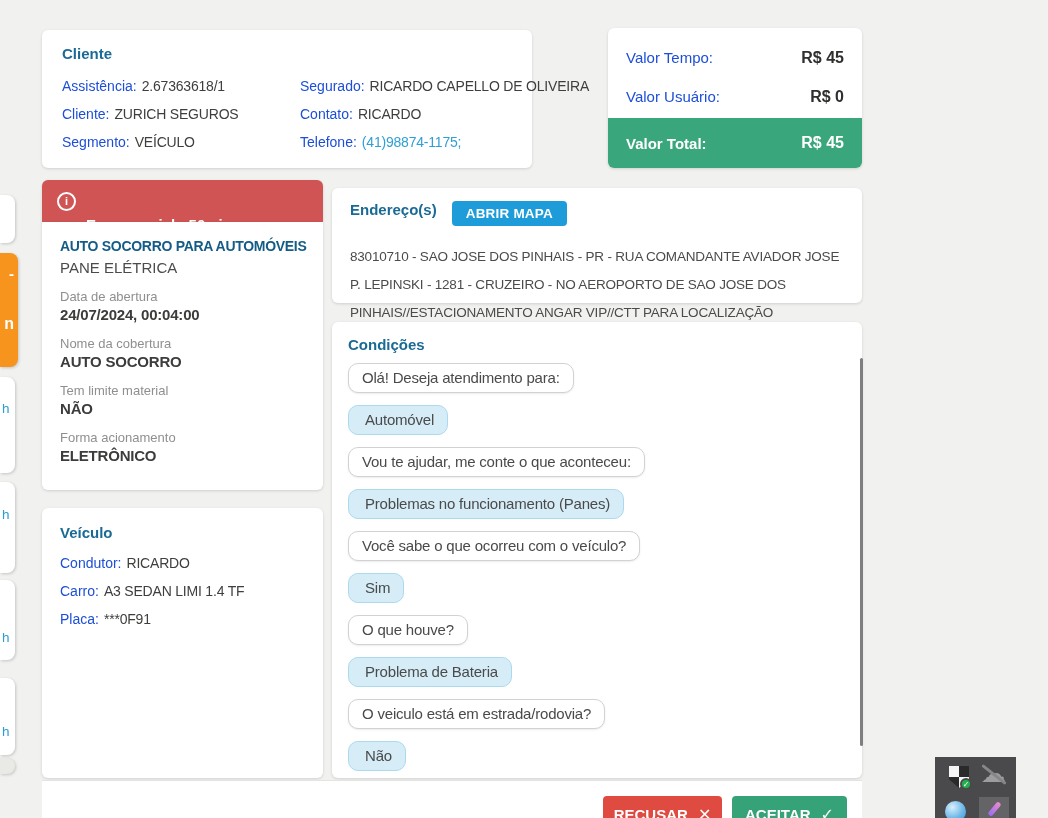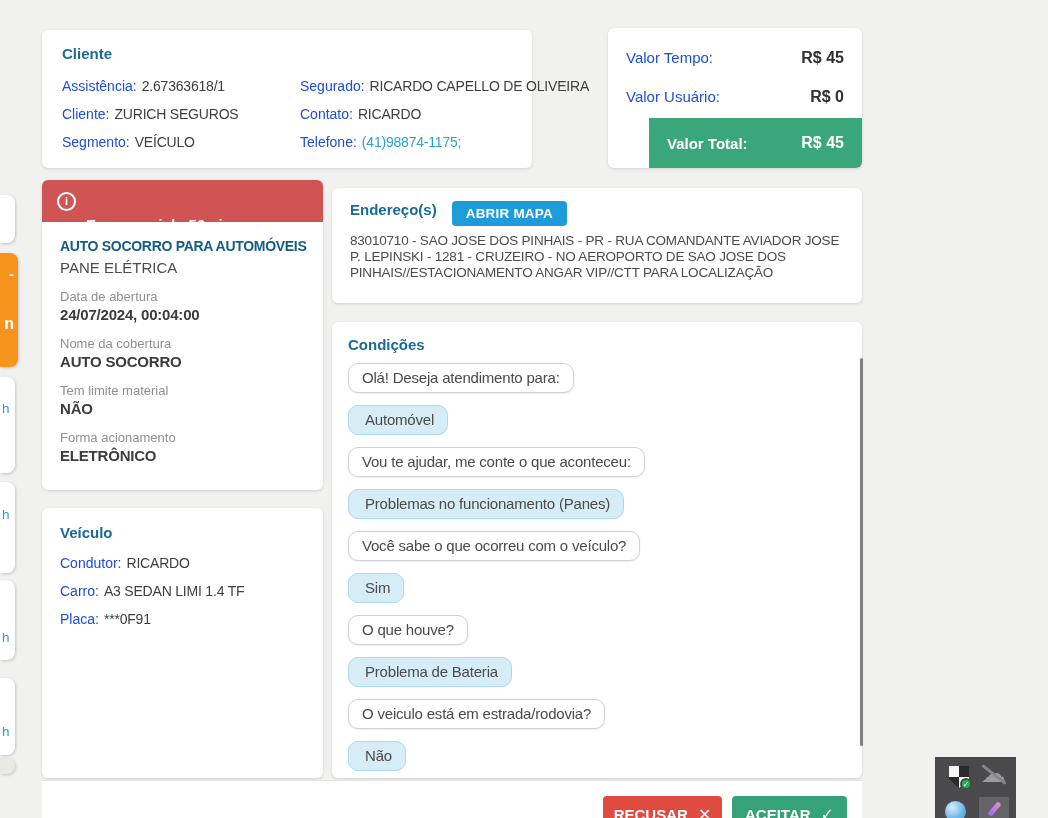--- a/index.html
+++ b/index.html
@@ -42,21 +42,21 @@
   .val.link { color: #2f9fd5; }
 
   
   .values-card { left: 608px; top: 28px; width: 254px; height: 140px; overflow: hidden; padding: 10px 18px 0; }
   .vrow { display: flex; justify-content: space-between; align-items: center; height: 39px; }
   .vrow .lbl { font-size: 15px; }
   .vrow .amount { font-weight: bold; color: #2f2f2e; font-size: 16px; }
   .total-bar {
     position: absolute; left: 0; right: 0; bottom: 0; height: 50px;
     background: #3aa67c; color: #fff; display: flex; justify-content: space-between;
-    align-items: center; padding: 0 18px; font-weight: bold; margin-left: 41px;
+    align-items: center; padding: 0 18px; font-weight: bold;
   }
   .total-bar .tlabel { font-size: 15px; }
   .total-bar .tvalue { font-size: 16px; }
 
   
   .banner {
     position: absolute; left: 42px; top: 180px; width: 281px; height: 42px;
     background: #d05454; border-radius: 6px 6px 0 0; display: flex; align-items: center;
     gap: 10px; padding: 0 15px; color: #fff; box-shadow: 0 1px 3px rgba(0,0,0,.14);
   }
@@ -79,21 +79,21 @@
   .vehicle-rows { margin-top: 8px; }
 
   
   .address-card { left: 332px; top: 188px; width: 530px; height: 115px; padding: 13px 18px; }
   .addr-head { display: flex; gap: 15px; }
   .map-btn {
     background: #1e9cd9; color: #fff; font-weight: bold; font-size: 13.5px;
     border: none; border-radius: 4px; padding: 5px 14px; cursor: pointer;
     font-family: inherit; letter-spacing: 0.2px;
   }
-  .addr-text { margin-top: 7px; font-size: 13.5px; letter-spacing: -0.2px; line-height: 16px; color: #4b4b4a; }
+  .addr-text { margin-top: 17px; font-size: 13.5px; letter-spacing: -0.2px; line-height: 28px; color: #4b4b4a; }
 
   
   .conditions-card { left: 332px; top: 322px; width: 530px; height: 456px; padding: 14px 16px; overflow: hidden; }
   .bubble {
     width: fit-content; max-width: 480px; font-size: 15px; color: #4a4a4a;
     border-radius: 10px; padding: 5px 13px; margin-bottom: 12px; min-height: 30px;
     letter-spacing: -0.2px;
   }
   .bubble.bot { background: #fff; border: 1px solid #d2d2d2; box-shadow: 0 1px 2px rgba(0,0,0,.08); }
   .bubble.user { background: #d6edf8; border: 1px solid #abd9ee; padding-left: 16px; }

